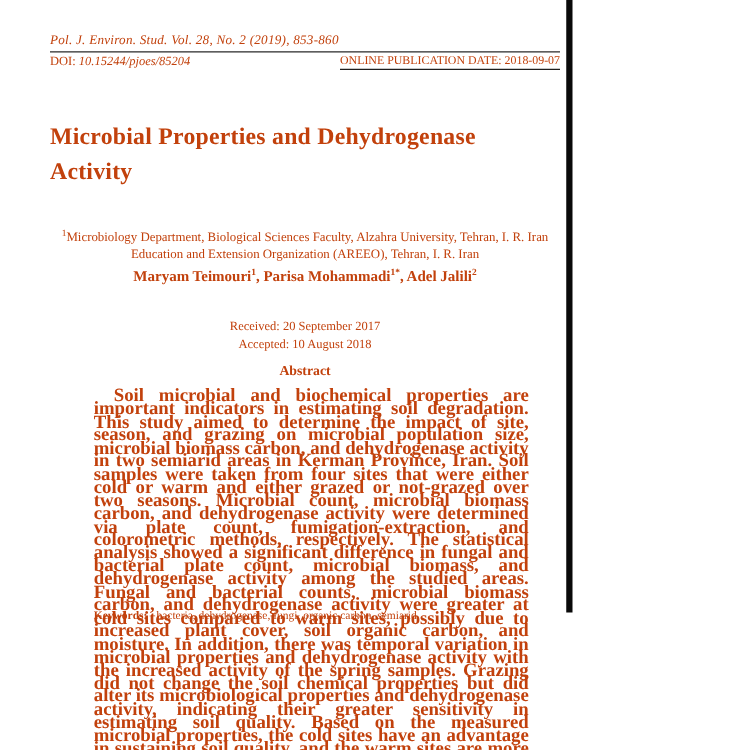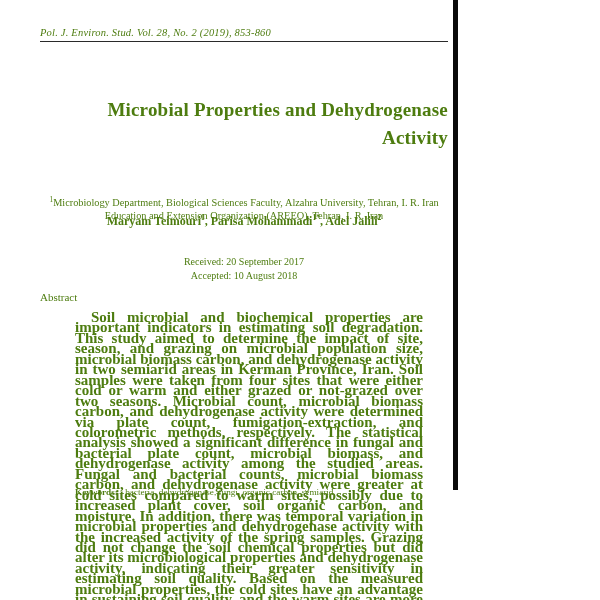--- a/index.html
+++ b/index.html
@@ -41,57 +41,57 @@
 
   .category {
     top: 79px;
     text-align: right;
     font-style: italic;
     font-size: 11.5px;
   }
 
   .title {
     top: 96px;
-    text-align: right;
+    text-align: left;
     font-weight: bold;
     font-size: 19px;
     line-height: 28px;
     letter-spacing: 0.2px;
   }
 
   .authors {
     top: 166px;
     text-align: center;
     font-weight: bold;
     font-size: 12px;
     margin-top: 48px;
   }
   sup.auth-sup, sup.aff-sup {
     font-size: 7.5px;
     line-height: 0;
   }
 
   .affiliations {
-    top: 197px;
+    top: 185px;
     text-align: center;
     font-size: 10.3px;
     line-height: 12.6px;
   }
 
   .dates {
     top: 255px;
     text-align: center;
     font-size: 10px;
     line-height: 13.5px;
   }
 
   .abstract-heading {
     top: 291px;
-    text-align: left;
-    font-weight: normal;
+    text-align: center;
+    font-weight: bold;
     font-size: 11px;
   }
 
   .abstract-body {
     position: absolute;
     left: 75px;
     top: 312px;
     width: 348px;
     font-size: 15px;
     line-height: 10.45px;
@@ -115,26 +115,33 @@
     position: absolute;
     left: 453px;
     top: 0;
     width: 5px;
     height: 490px;
   }
 </style>
 </head>
 <body>
 
-<div class="page" style="background: rgb(255, 255, 255); color: #4d7c0f;">
+<div class="page" style="background: rgb(255, 255, 255); color: #c2410c;">
 
   <div class="col journal-line">Pol. J. Environ. Stud. Vol. 28, No. 2 (2019), 853-860</div>
 
   <div class="col header-rule"></div>
 
+  <div class="col doi-row">
+    <span class="doi-left">
+      <span>DOI:</span>
+      <span class="doi-value">10.15244/pjoes/85204</span>
+    </span>
+    <span class="online-pub">ONLINE PUBLICATION DATE: 2018-09-07</span>
+  </div>
 
 
   <div class="col title">
     <div>Microbial Properties and Dehydrogenase Activity</div>
   </div>
 
   <div class="col authors">
     <span>Maryam Teimouri</span><sup class="auth-sup">1</sup><span>, </span>
     <span>Parisa Mohammadi</span><sup class="auth-sup">1*</sup><span>, </span>
     <span>Adel Jalili</span><sup class="auth-sup">2</sup>

